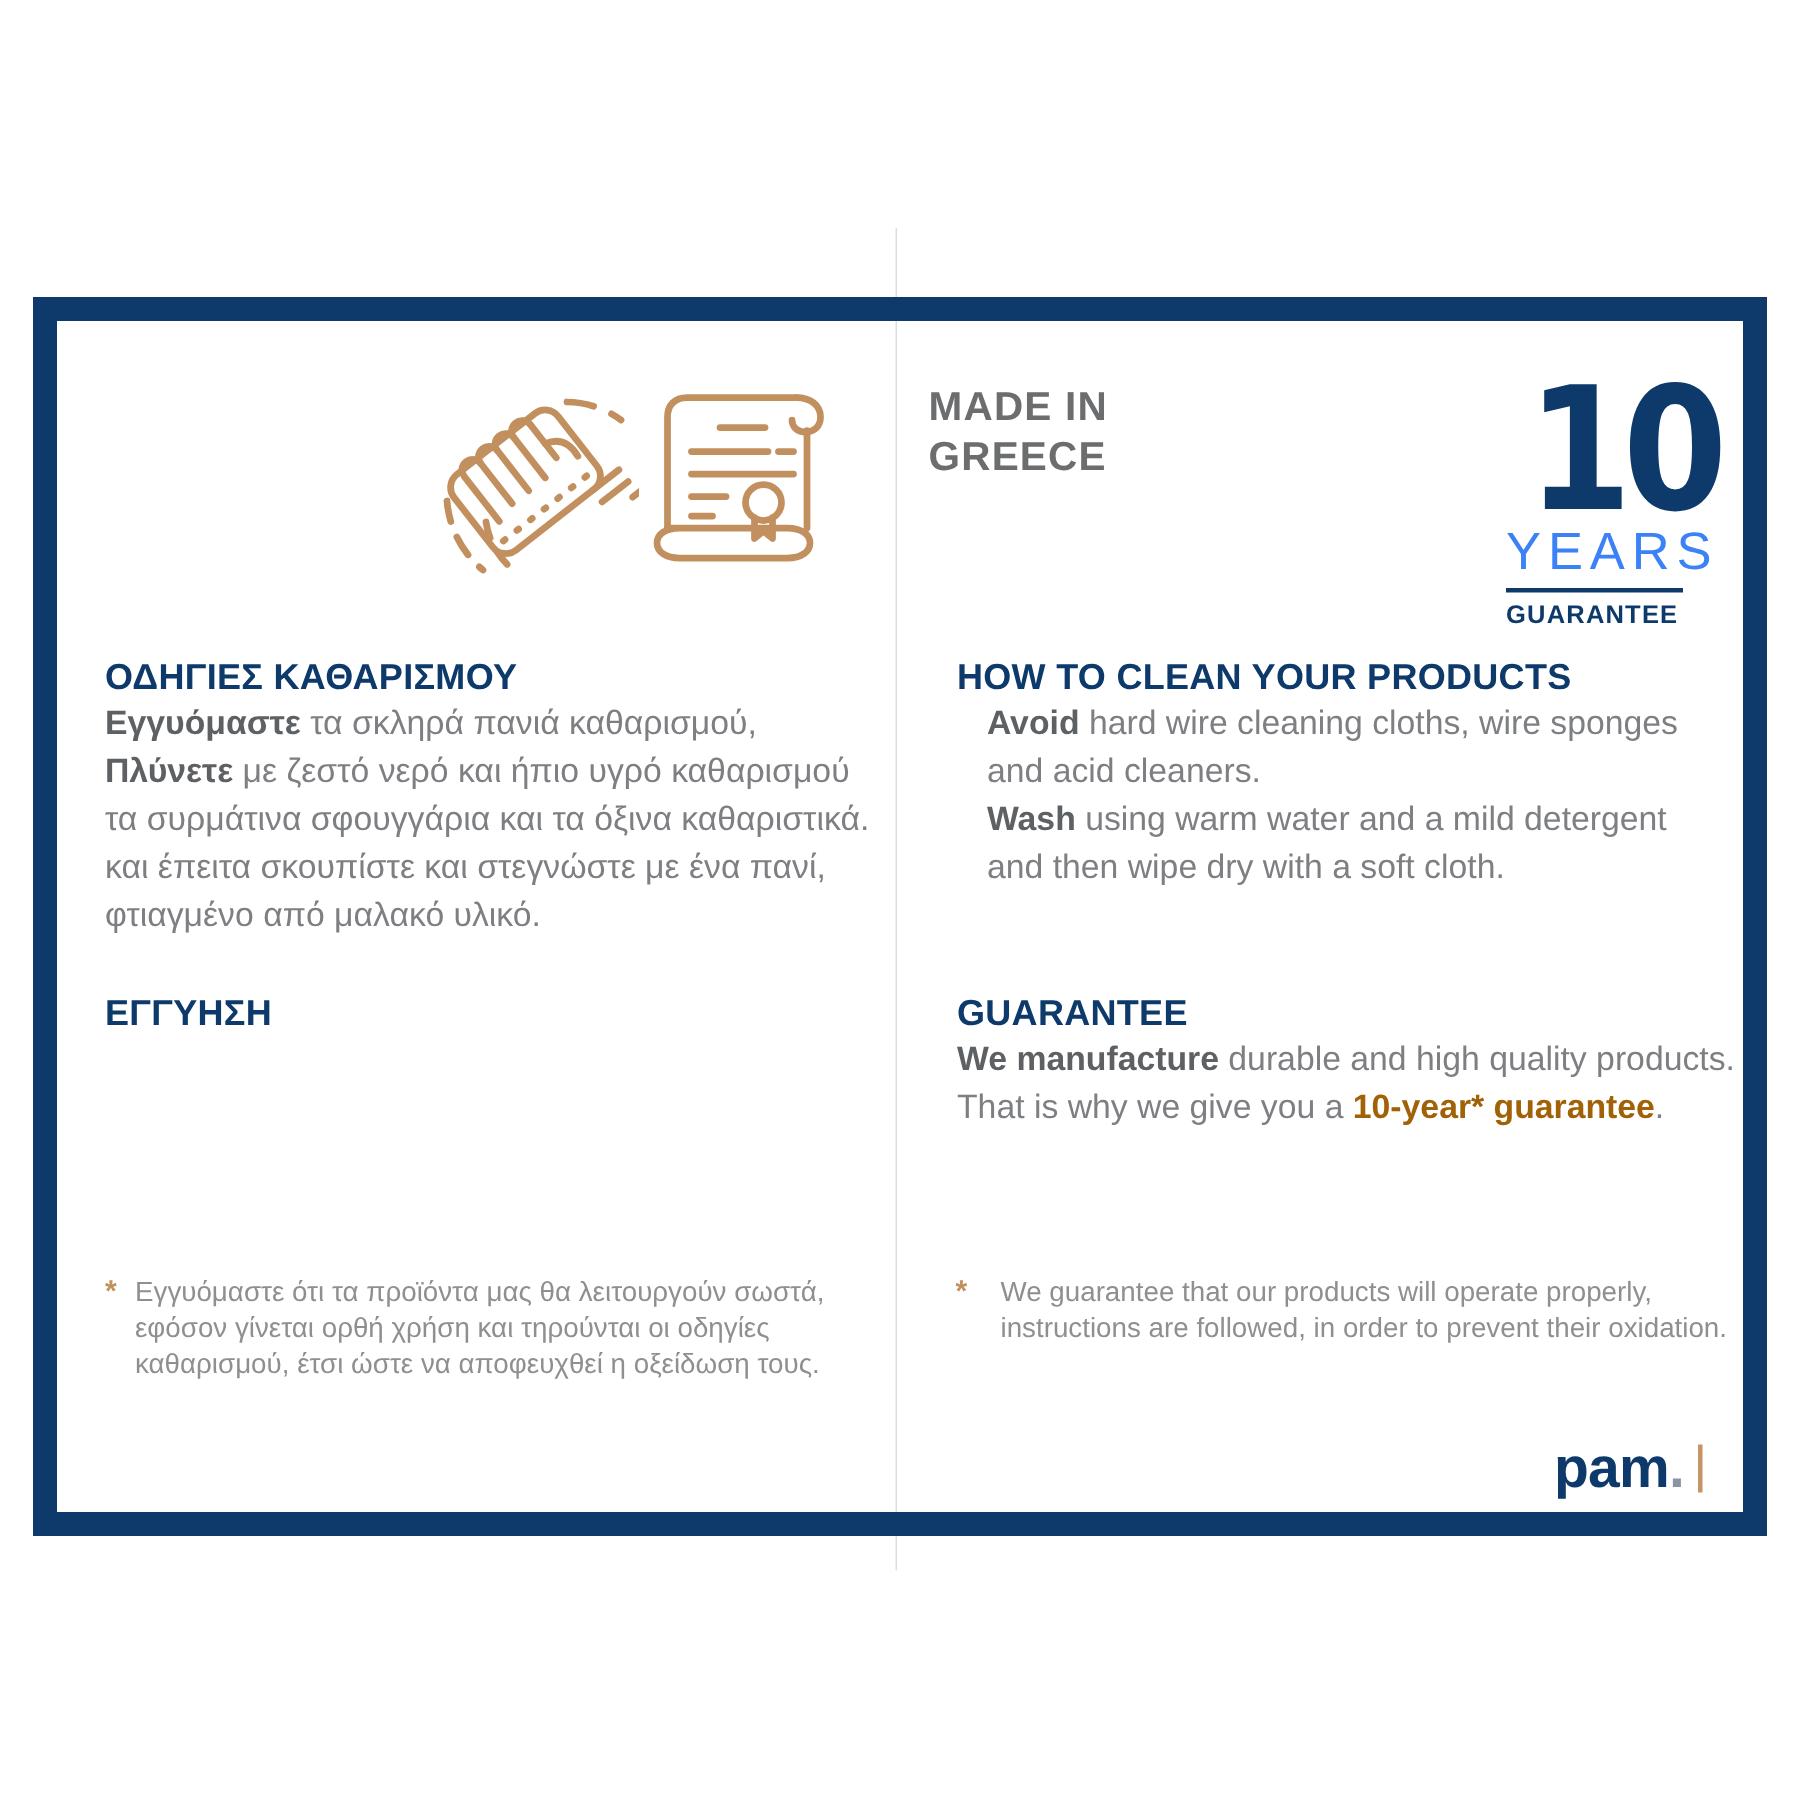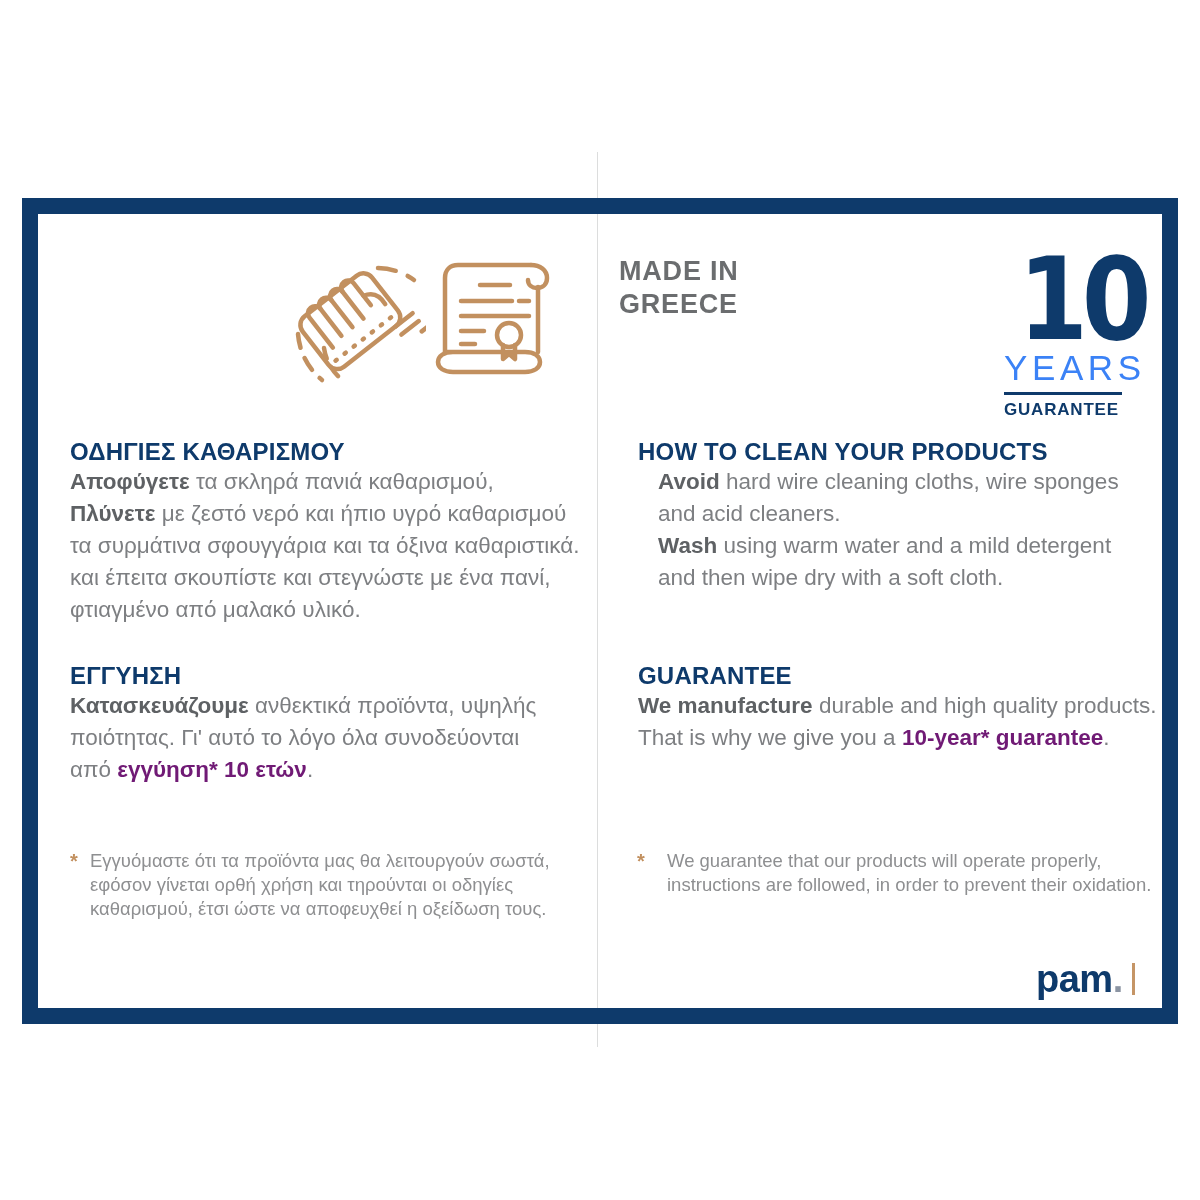--- a/index.html
+++ b/index.html
@@ -4,21 +4,21 @@
 <style>
   html,body{margin:0;padding:0;background:#ffffff;}
   .page{position:relative;width:1200px;height:1200px;background:#ffffff;overflow:hidden;
         font-family:"Liberation Sans","DejaVu Sans",sans-serif;}
   .fold-line{position:absolute;left:597px;top:152px;width:1px;height:895px;background:#dcdddd;}
   .card{position:absolute;left:22px;top:198px;width:1156px;height:826px;
         border:16px solid #0e3a6b;box-sizing:border-box;background:transparent;}
   .heading{position:absolute;font-size:24px;font-weight:bold;color:#0e3a6b;letter-spacing:.2px;white-space:nowrap;}
   .body-lines{position:absolute;font-size:22.5px;line-height:32px;color:#7d7f82;white-space:nowrap;}
   .body-lines .b{font-weight:bold;color:#5e6164;}
-  .body-lines .tan{font-weight:bold;color:#701a75;}
+  .body-lines .tan{font-weight:bold;color:#a16207;}
   .footnote{position:absolute;display:flex;align-items:flex-start;color:#8e8f91;
             font-size:18.5px;line-height:24px;white-space:nowrap;}
   .footnote .ast{color:#c2905f;font-weight:bold;font-size:20px;line-height:24px;}
   .fn-left .ast{width:20px;}
   .fn-right .ast{width:30px;}
   .made-in{position:absolute;left:619px;top:255px;font-size:27px;line-height:33px;
            font-weight:bold;color:#6b6d6f;letter-spacing:.8px;}
   .ten-badge{position:absolute;left:1004px;top:252px;width:118px;text-align:left;}
   .ten-number{font-family:"DejaVu Sans",sans-serif;font-size:114px;font-weight:bold;color:#0e3a6b;
               line-height:96px;letter-spacing:-7px;transform:scaleX(.88);transform-origin:100% 50%;}
@@ -84,33 +84,28 @@
 
   <div class="ten-badge">
     <div class="ten-number">10</div>
     <div class="ten-years">YEARS</div>
     <div class="ten-rule"></div>
     <div class="ten-guarantee">GUARANTEE</div>
   </div>
 
   <div class="heading" style="left:70px;top:438px;">ΟΔΗΓΙΕΣ ΚΑΘΑΡΙΣΜΟΥ</div>
   <div class="body-lines" style="left:70px;top:466px;">
-    <div><span class="b">Αποφύγετε</span><span> τα σκληρά πανιά καθαρισμού,</span></div>
+    <div><span class="b">Εγγυόμαστε</span><span> τα σκληρά πανιά καθαρισμού,</span></div>
     <div><span class="b">Πλύνετε</span><span> με ζεστό νερό και ήπιο υγρό καθαρισμού</span></div>
     <div><span>τα συρμάτινα σφουγγάρια και τα όξινα καθαριστικά.</span></div>
     <div><span>και έπειτα σκουπίστε και στεγνώστε με ένα πανί,</span></div>
     <div><span>φτιαγμένο από μαλακό υλικό.</span></div>
   </div>
 
   <div class="heading" style="left:70px;top:662px;">ΕΓΓΥΗΣΗ</div>
-  <div class="body-lines" style="left:70px;top:690px;">
-    <div><span class="b">Κατασκευάζουμε</span><span> ανθεκτικά προϊόντα, υψηλής</span></div>
-    <div><span>ποιότητας. Γι' αυτό το λόγο όλα συνοδεύονται</span></div>
-    <div><span>από </span><span class="tan">εγγύηση* 10 ετών</span><span>.</span></div>
-  </div>
 
   <div class="footnote fn-left" style="left:70px;top:849px;">
     <span class="ast">*</span>
     <div>
       <div>Εγγυόμαστε ότι τα προϊόντα μας θα λειτουργούν σωστά,</div>
       <div>εφόσον γίνεται ορθή χρήση και τηρούνται οι οδηγίες</div>
       <div>καθαρισμού, έτσι ώστε να αποφευχθεί η οξείδωση τους.</div>
     </div>
   </div>
 

